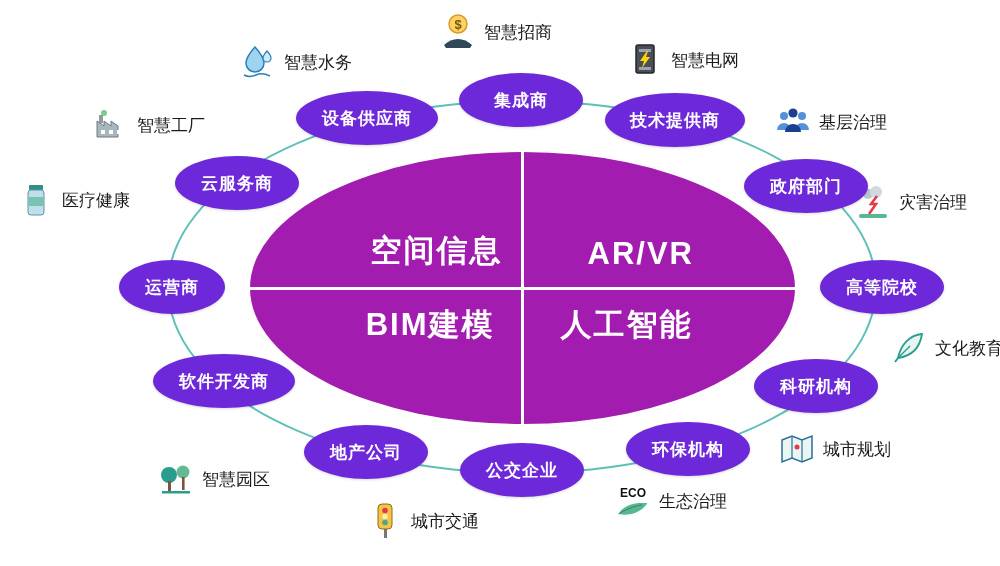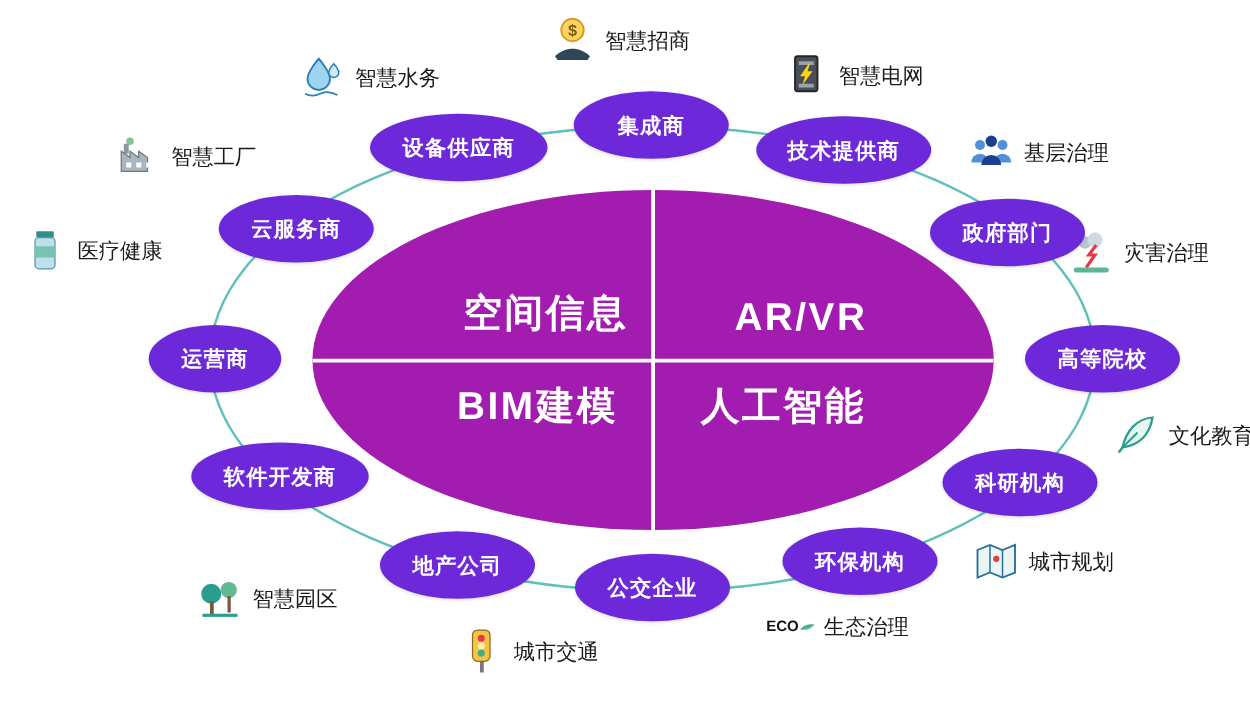--- a/index.html
+++ b/index.html
@@ -32,21 +32,21 @@
     font-weight:bold;font-size:17px;letter-spacing:1px;z-index:3;
     box-shadow:0 1px 3px rgba(0,0,0,0.15);
   }
   
   .ext{
     position:absolute;display:flex;align-items:center;gap:6px;height:40px;
     z-index:2;font-size:17px;color:#1a1a1a;font-weight:500;white-space:nowrap;
   }
   .icon{width:40px;height:40px;flex:0 0 auto;position:relative;}
   .icon svg{width:100%;height:100%;display:block;}
-  .icon.eco{height:44px;display:flex;flex-direction:row;align-items:center;justify-content:center;text-align:right;}
+  .icon.eco{height:44px;display:flex;flex-direction:column;align-items:center;justify-content:center;text-align:right;}
   .icon.eco svg{width:36px;height:17px;}
   .eco-txt{font-size:12px;font-weight:bold;color:#111;line-height:14px;}
   .coin-txt{
     position:absolute;left:0;top:6px;width:100%;text-align:center;
     font-size:13px;font-weight:bold;color:#7a5a00;line-height:14px;
   }
 </style>
 </head>
 <body>
 

